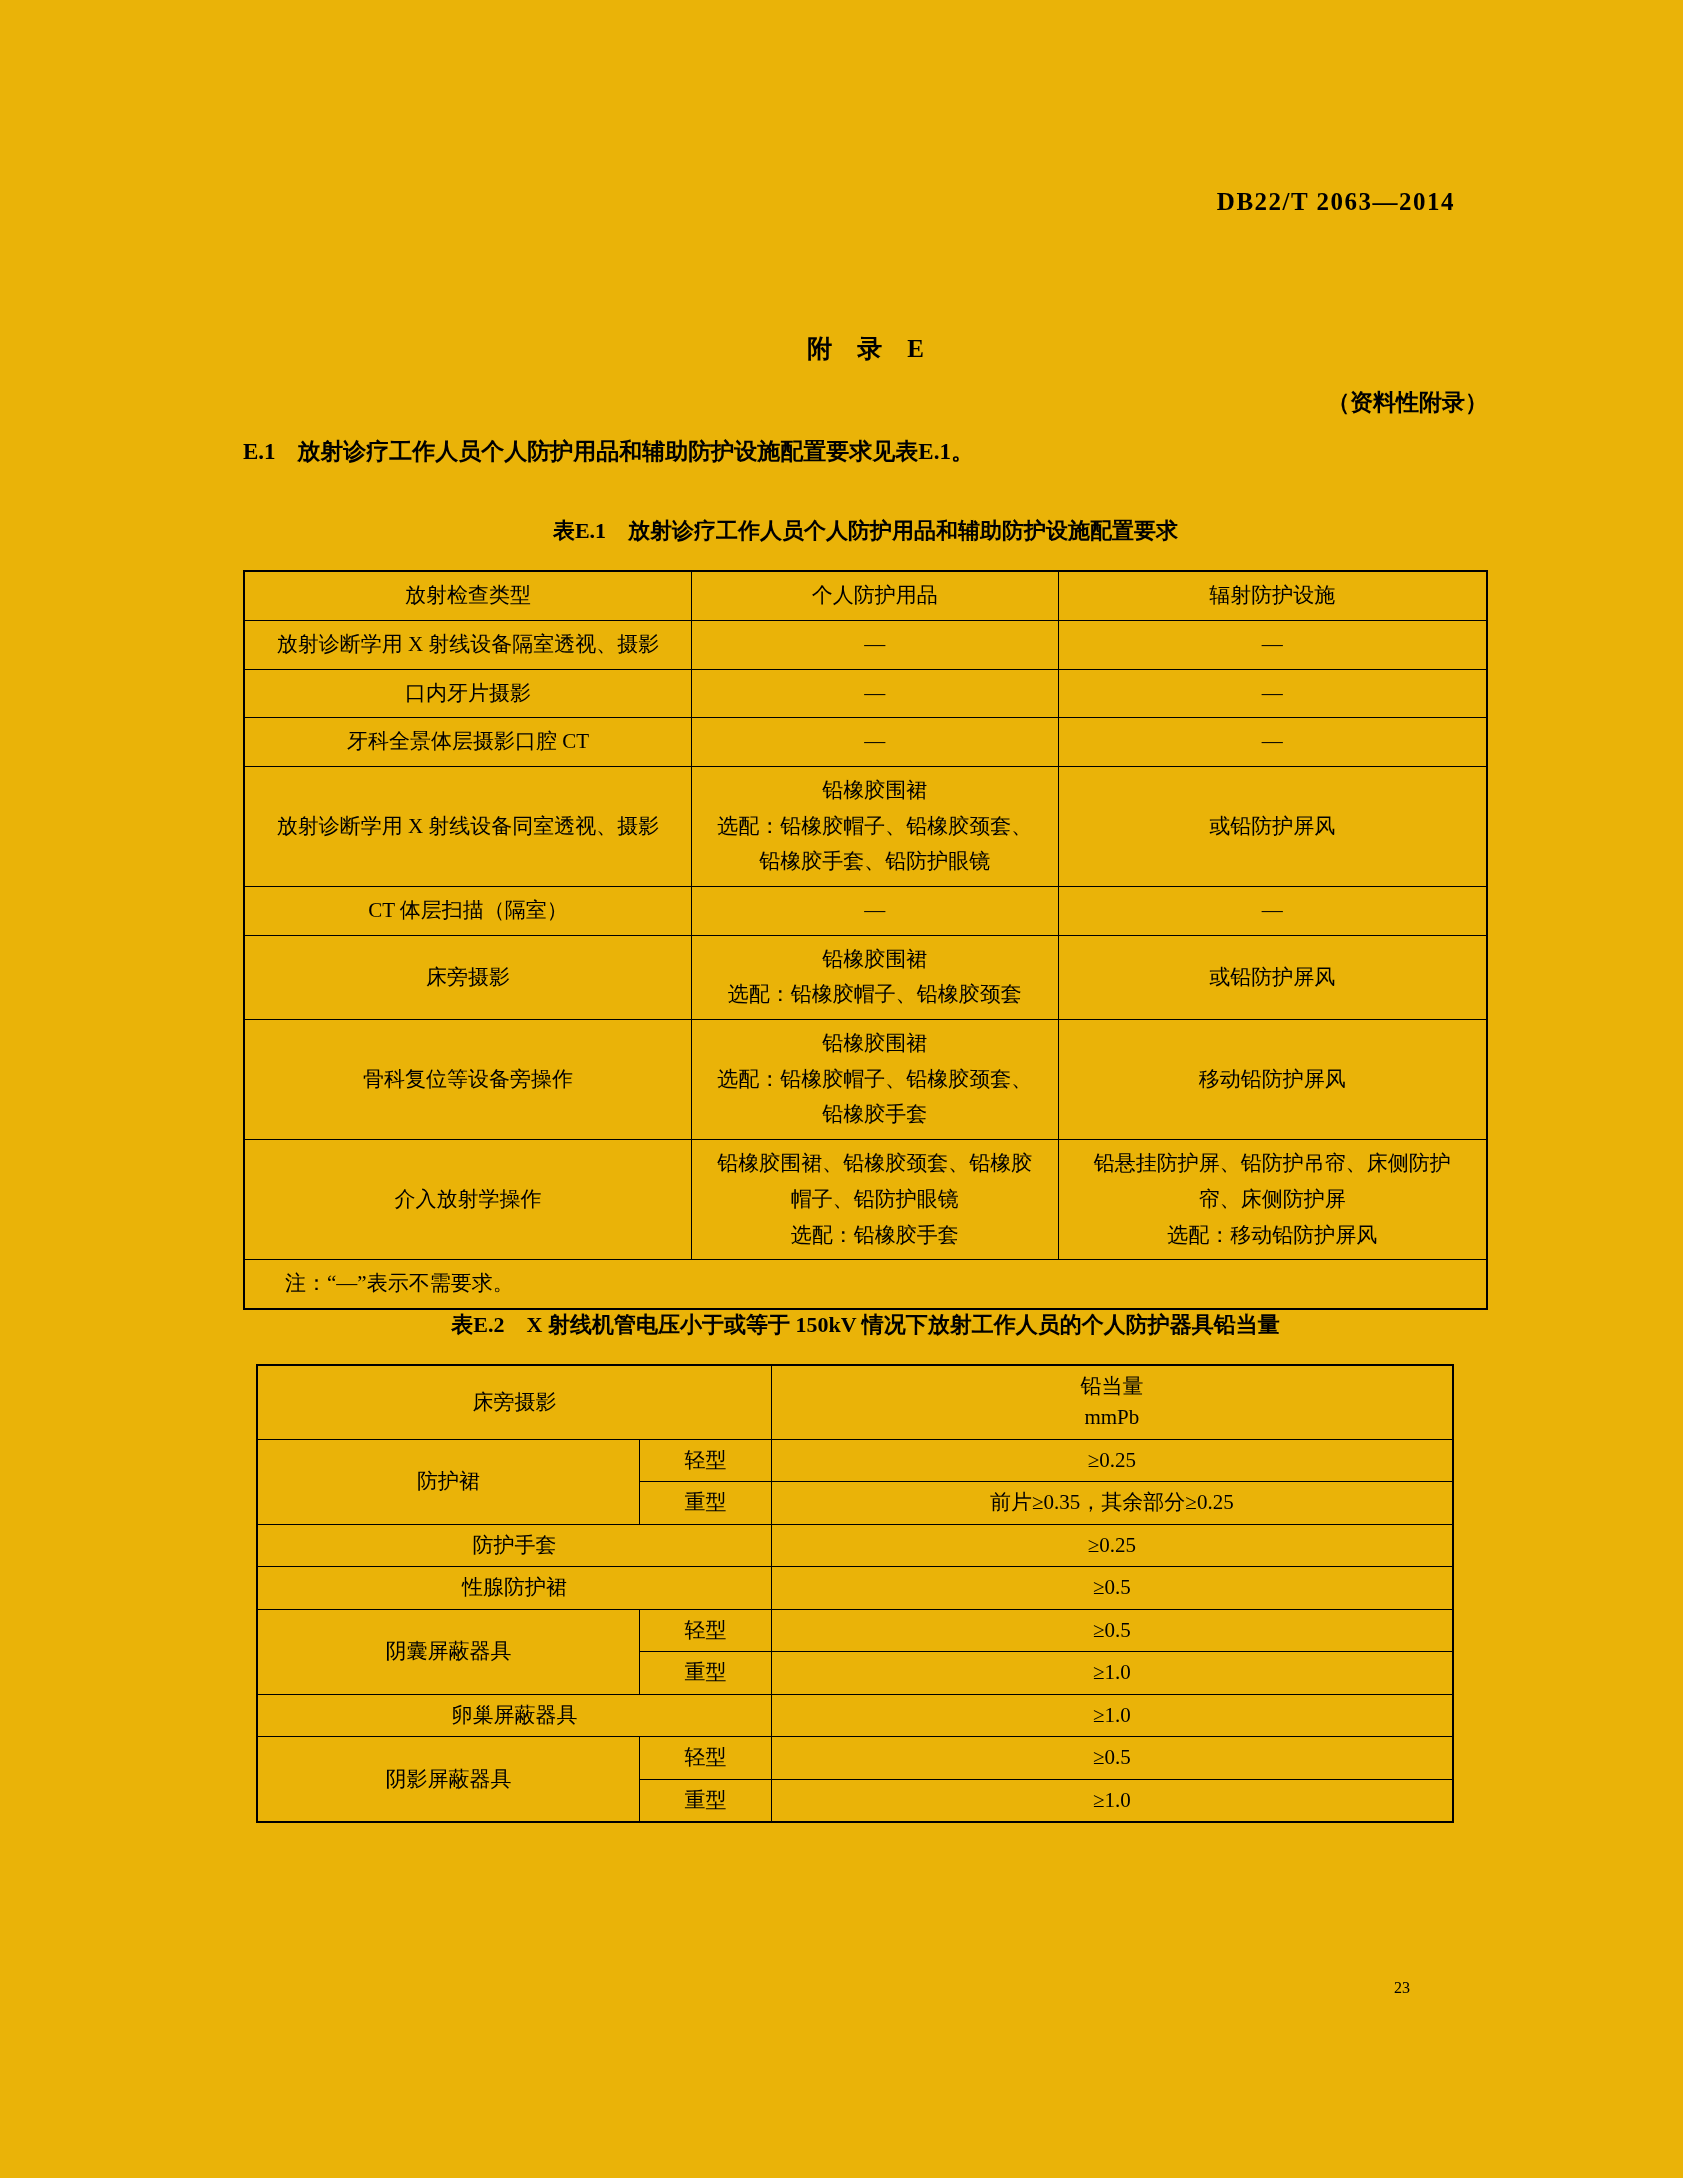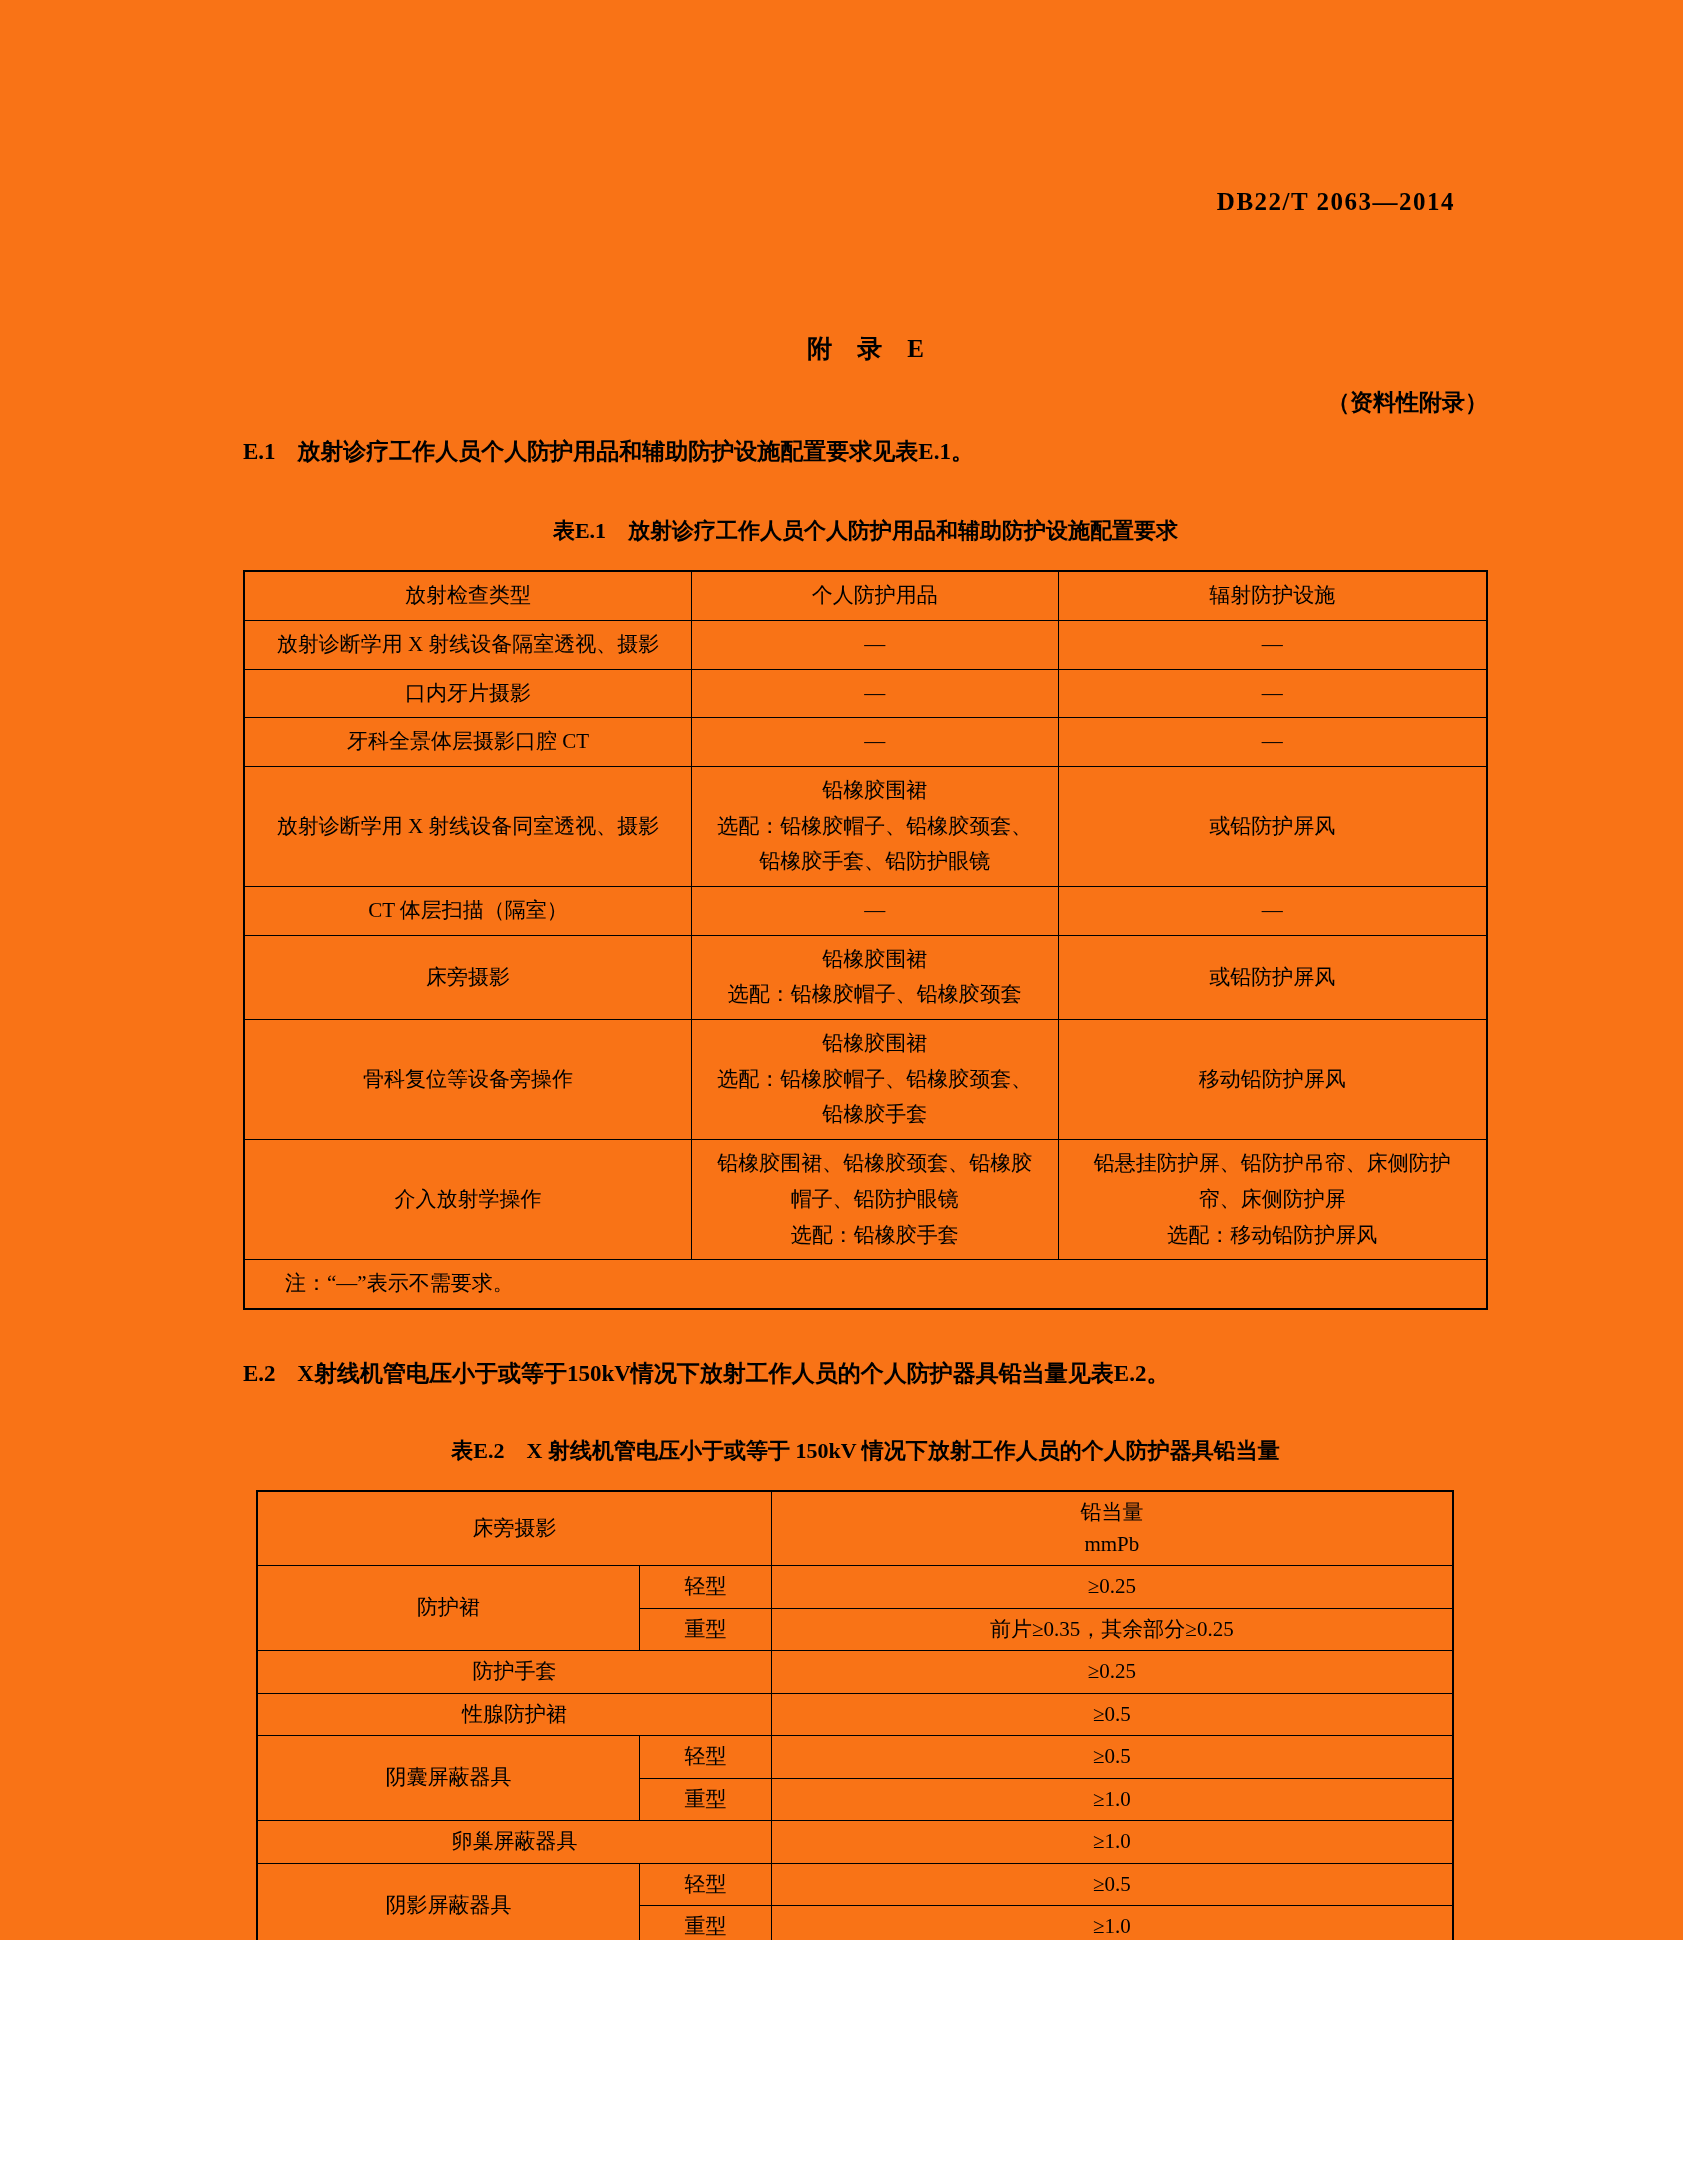--- a/index.html
+++ b/index.html
@@ -1,20 +1,20 @@
 <!DOCTYPE html>
 <html><head>
 <meta charset="utf-8">
 <style>
   html, body { margin: 0; padding: 0; background: #ffffff; }
   .page {
     position: relative;
     width: 1683px;
-    height: 1940px;
-    background: #f97316;
+    height: 2178px;
+    background: #eab308;
     color: #000000;
     font-family: "Liberation Serif", "DejaVu Serif", serif;
     overflow: hidden;
   }
   .std-code {
     position: absolute;
     top: 188px;
     right: 228px;
     font-size: 25px;
     font-weight: bold;
@@ -181,24 +181,20 @@
             <div>帘、床侧防护屏</div>
             <div>选配：移动铅防护屏风</div>
           </td>
         </tr>
         <tr>
           <td class="note-cell" colspan="3">注：“—”表示不需要求。</td>
         </tr>
       </tbody>
     </table>
 
-    <p class="clause clause-e2">
-      <span class="clause-label">E.2</span>
-      <span>X射线机管电压小于或等于150kV情况下放射工作人员的个人防护器具铅当量见表E.2。</span>
-    </p>
 
     <div class="tbl-caption">表E.2　X 射线机管电压小于或等于 150kV 情况下放射工作人员的个人防护器具铅当量</div>
 
     <table class="tbl tbl-e2">
       <colgroup>
         <col style="width:32%">
         <col style="width:11%">
         <col style="width:57%">
       </colgroup>
       <tbody>

